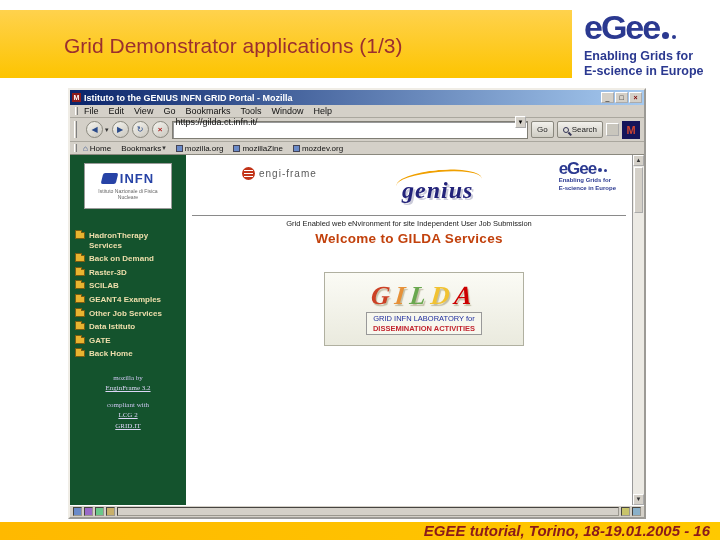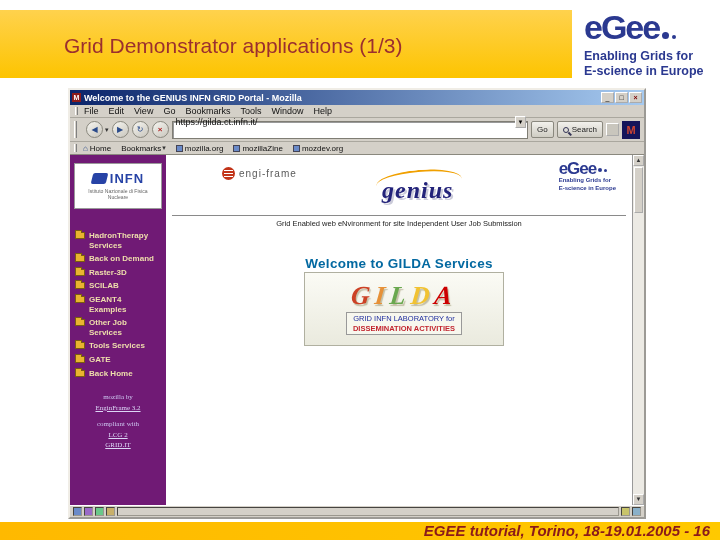--- a/index.html
+++ b/index.html
@@ -66,21 +66,21 @@
 
   .personalbar { height:13px; background:#d4d0c8; border-bottom:1px solid #8a887e;
     display:flex; align-items:center; padding:0 4px; }
   .pitem { display:flex; align-items:center; gap:2px; margin-right:10px; font-size:8px; color:#111; }
   .home-glyph { font-size:8px; color:#2a4a8a; }
   .bm-icon { width:7px; height:7px; background:#6a8ac8; border:1px solid #445; flex:none; }
 
   .content { flex:1; display:flex; min-height:0; }
 
   
-  .sidebar { width:96px; background:#701a75; flex:none; overflow:hidden; }
+  .sidebar { width:116px; background:#14532d; flex:none; overflow:hidden; }
   .infn-box { width:88px; height:46px; background:#fff; border:1px solid #9a9a9a; margin:8px auto 0;
     display:flex; flex-direction:column; align-items:center; justify-content:center; }
   .infn-row { display:flex; align-items:center; gap:3px; }
   .infn-mark { width:15px; height:11px; background:#2743a6; border-radius:2px; transform:skewX(-14deg); }
   .infn-word { font-size:13px; font-weight:bold; color:#2743a6; letter-spacing:1px; }
   .infn-sub { font-size:6px; color:#666; text-align:center; line-height:1.15; margin-top:2px; transform:scale(.85); }
   .menu-list { margin-top:22px; padding:0 5px; }
   .side-item { display:flex; align-items:flex-start; gap:4px; margin-bottom:4px; cursor:default;
     font-family:Liberation Sans, sans-serif; font-size:8px; font-weight:bold; color:#efdfac; line-height:1.2; }
   .folder { width:10px; height:7px; background:#e9b430; border:1px solid #7a5c10; position:relative; flex:none; margin-top:1px; }
@@ -108,22 +108,22 @@
   .egee-mini { position:absolute; right:16px; top:6px; }
   .egee-mini .wm { font-size:17px; font-weight:bold; color:#2b3990; letter-spacing:-1px; }
   .egee-mini .dot { margin-left:2px; }
   .egee-mini .d1 { width:4px; height:4px; }
   .egee-mini .d2 { width:3px; height:3px; }
   .egee-mini-tag { font-size:6px; font-weight:bold; color:#2b3990; line-height:1.25; margin-top:1px; }
 
   .banner { position:absolute; left:6px; right:6px; top:60px; border-top:1px solid #8a8a8a;
     padding-top:3px; text-align:center; font-size:7.5px; color:#222; }
 
-  .welcome { position:absolute; left:0; right:0; top:101px; text-align:center;
-    font-size:13.5px; font-weight:bold; color:#0369a1; letter-spacing:.3px; }
+  .welcome { position:absolute; left:0; right:0; top:76px; text-align:center;
+    font-size:13.5px; font-weight:bold; color:#c2410c; letter-spacing:.3px; }
 
   .gilda-box { position:absolute; left:138px; top:117px; width:200px; height:74px;
     border:1px solid #b0b0a0; background:linear-gradient(180deg,#fbfbf5,#eaeade);
     display:flex; flex-direction:column; align-items:center; justify-content:center; gap:3px; }
   .gilda-word { font-family:"Liberation Serif",serif; font-style:italic; font-weight:bold;
     font-size:26px; letter-spacing:5px; transform:skewX(-6deg); line-height:1; }
   .gilda-word span { text-shadow:1.5px 1.5px 1px rgba(120,110,60,.4); }
   .gl0{color:#cc4125;} .gl1{color:#e69138;} .gl2{color:#6aa84f;} .gl3{color:#f1c232;} .gl4{color:#cc0000;}
   .gilda-cap { border:1px solid #999; background:#f7f7ee; padding:1px 6px; text-align:center; line-height:1.3; }
   .cap1 { font-size:7.5px; font-weight:normal; color:#1f2d9e; }
@@ -161,21 +161,21 @@
   <div class="egee-tag">
     <div>Enabling Grids for</div>
     <div>E-science in Europe</div>
   </div>
 </div>
 
 <div class="browser">
 
   <div class="titlebar">
     <span class="app-icon">M</span>
-    <span class="title-text">Welcome to the GENIUS INFN GRID Portal - Mozilla</span>
+    <span class="title-text">Istituto to the GENIUS INFN GRID Portal - Mozilla</span>
     <span class="tb-btn">_</span>
     <span class="tb-btn">□</span>
     <span class="tb-btn tb-close">×</span>
   </div>
 
   <div class="menubar">
     <span class="grip"></span>
     <span class="menu-item">File</span>
     <span class="menu-item">Edit</span>
     <span class="menu-item">View</span>
@@ -260,21 +260,21 @@
         <div class="side-item">
           <span class="folder"></span>
           <span>GEANT4 Examples</span>
         </div>
         <div class="side-item">
           <span class="folder"></span>
           <span>Other Job Services</span>
         </div>
         <div class="side-item">
           <span class="folder"></span>
-          <span>Tools Services</span>
+          <span>Data Istituto</span>
         </div>
         <div class="side-item">
           <span class="folder"></span>
           <span>GATE</span>
         </div>
         <div class="side-item">
           <span class="folder"></span>
           <span>Back Home</span>
         </div>
       </div>

